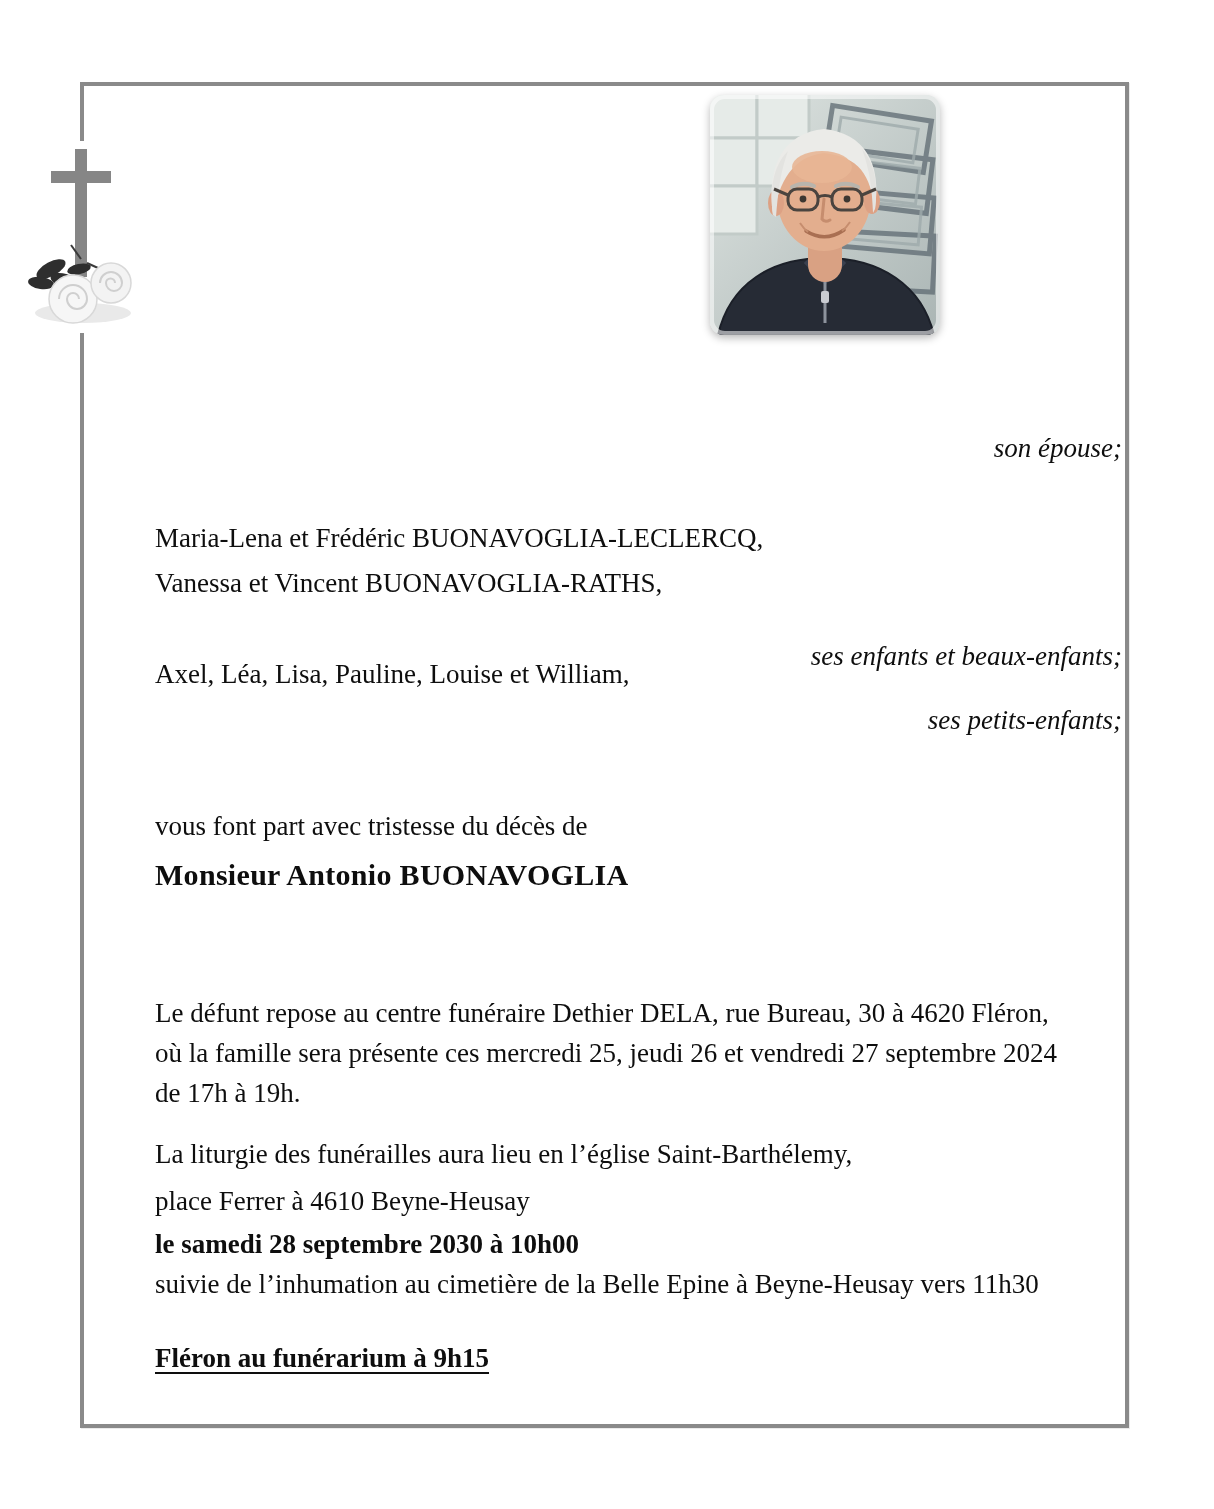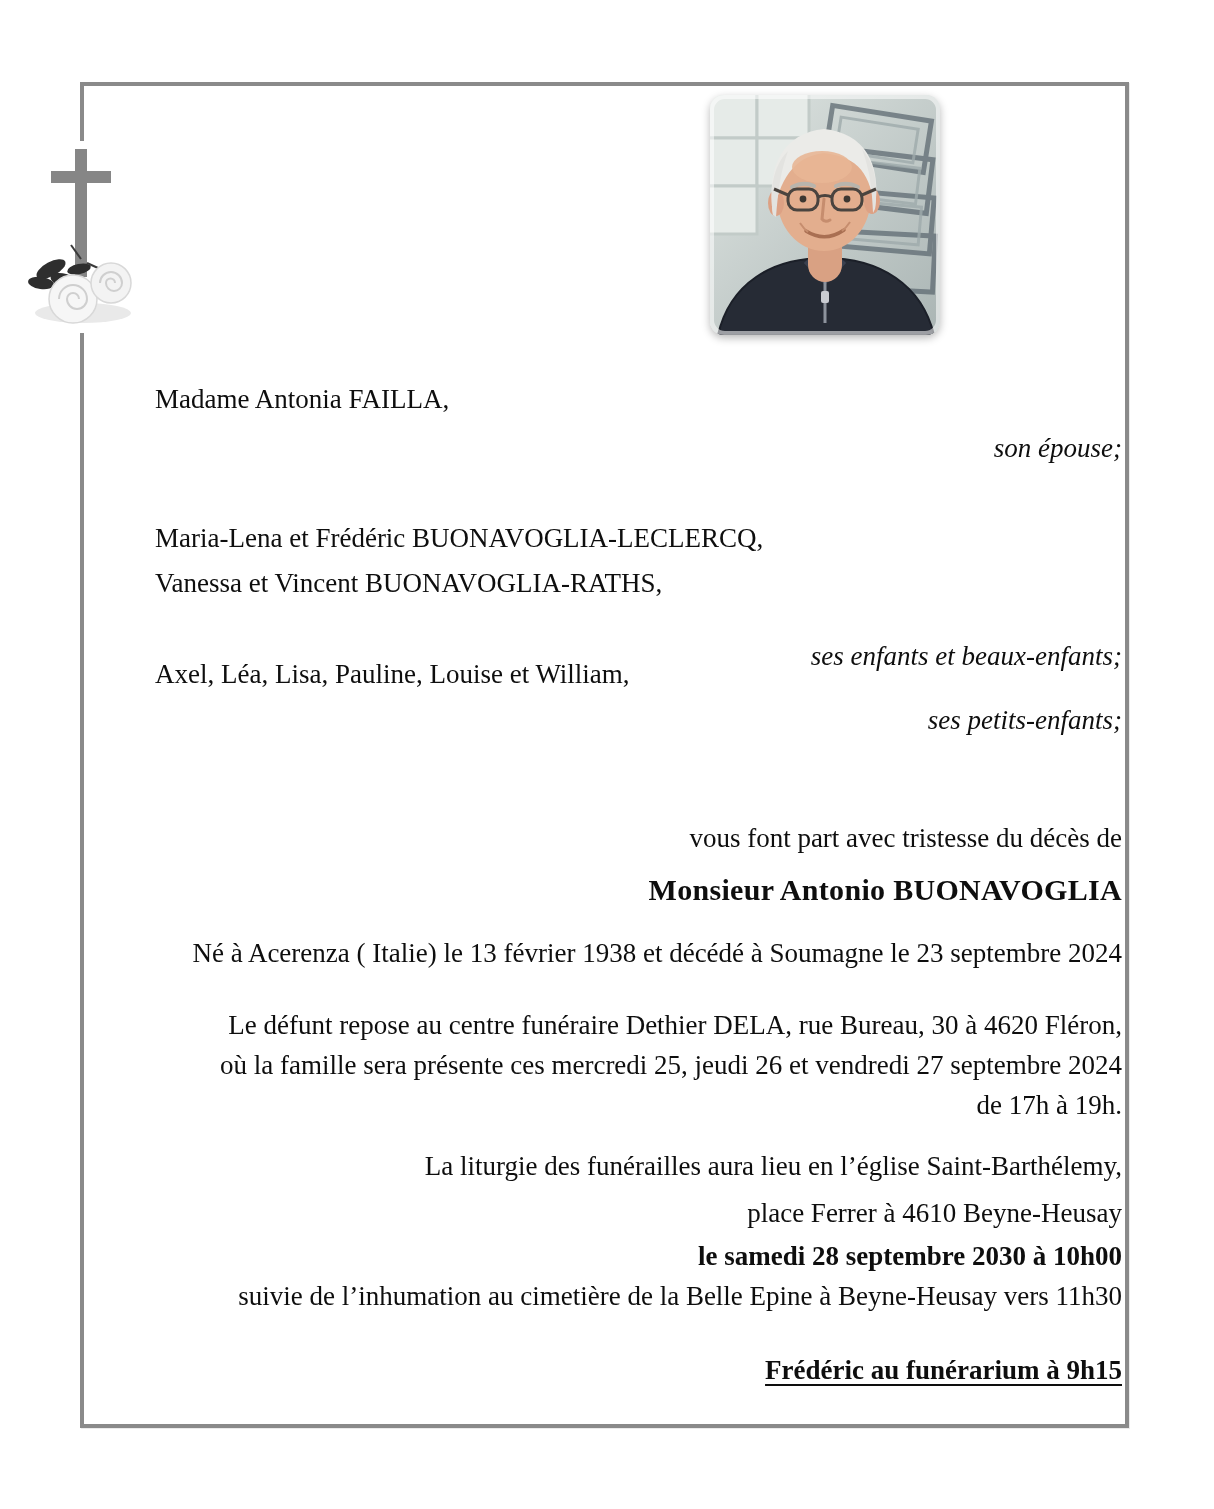--- a/index.html
+++ b/index.html
@@ -26,21 +26,21 @@
     border-radius:14px;overflow:hidden;
     box-shadow:0 3px 8px rgba(0,0,0,0.28), inset 0 0 0 1px rgba(255,255,255,0.6);
   }
   .photo svg{display:block;}
   .line{
     position:absolute;left:155px;width:967px;
     font-size:27px;line-height:1.15;white-space:nowrap;
   }
   .tleft{text-align:left;}
   .tright{text-align:right;font-style:italic;}
-  .tcenter{text-align:right;}
+  .tcenter{text-align:left;margin-top:15px;}
   .title{
     font-size:30px;font-weight:700;letter-spacing:0.3px;white-space:nowrap;
   }
   .bold{font-weight:700;}
   .underline{text-decoration:underline;text-decoration-thickness:2px;text-underline-offset:5px;}
 </style>
 </head>
 <body>
 
 <div class="page">
@@ -146,38 +146,36 @@
       <path d="M114,104 L112,124 Q115,128 120,125" fill="none" stroke="#c68d6e" stroke-width="3" stroke-linecap="round"></path>
 
       <path d="M96,136 Q115,148 134,135" fill="none" stroke="#a96f52" stroke-width="3.5" stroke-linecap="round"></path>
       <path d="M90,128 Q94,134 98,137" fill="none" stroke="#c68d6e" stroke-width="2"></path>
       <path d="M140,127 Q136,133 132,136" fill="none" stroke="#c68d6e" stroke-width="2"></path>
 
       <rect x="1" y="1" width="228" height="238" rx="14" fill="none" stroke="#ffffff" stroke-width="6" opacity="0.55"></rect>
     </svg>
   </div>
 
-  <p class="line tleft" style="top:357px;">Madame Antonia FAILLA,</p>
   <p class="line tright" style="top:406px;">son épouse;</p>
 
   <p class="line tleft" style="top:496px;">Maria-Lena et Frédéric BUONAVOGLIA-LECLERCQ,</p>
   <p class="line tleft" style="top:541px;">Vanessa et Vincent BUONAVOGLIA-RATHS,</p>
   <p class="line tright" style="top:614px;">ses enfants et beaux-enfants;</p>
 
   <p class="line tleft" style="top:632px;">Axel, Léa, Lisa, Pauline, Louise et William,</p>
   <p class="line tright" style="top:678px;">ses petits-enfants;</p>
 
   <p class="line tcenter" style="top:796px;">vous font part avec tristesse du décès de</p>
   <p class="line tcenter title" style="top:843px;">Monsieur Antonio BUONAVOGLIA</p>
-  <p class="line tcenter" style="top:911px;">Né à Acerenza ( Italie) le 13 février 1938 et décédé à Soumagne le 23 septembre 2024</p>
 
   <p class="line tcenter" style="top:983px;">Le défunt repose au centre funéraire Dethier DELA, rue Bureau, 30 à 4620 Fléron,</p>
   <p class="line tcenter" style="top:1023px;">où la famille sera présente ces mercredi 25, jeudi 26 et vendredi 27 septembre 2024</p>
   <p class="line tcenter" style="top:1063px;">de 17h à 19h.</p>
 
   <p class="line tcenter" style="top:1124px;">La liturgie des funérailles aura lieu en l’église Saint-Barthélemy,</p>
   <p class="line tcenter" style="top:1171px;font-family:Liberation Serif, serif;">place Ferrer à 4610 Beyne-Heusay</p>
   <p class="line tcenter bold" style="top:1214px;">le samedi 28 septembre 2030 à 10h00</p>
   <p class="line tcenter" style="top:1254px;">suivie de l’inhumation au cimetière de la Belle Epine à Beyne-Heusay vers 11h30</p>
 
-  <p class="line tcenter bold" style="top:1328px;"><span class="underline">Frédéric au funérarium à 9h15</span></p>
+  <p class="line tcenter bold" style="top:1328px;"><span class="underline">Fléron au funérarium à 9h15</span></p>
 
 </div>
 
 </body></html>

